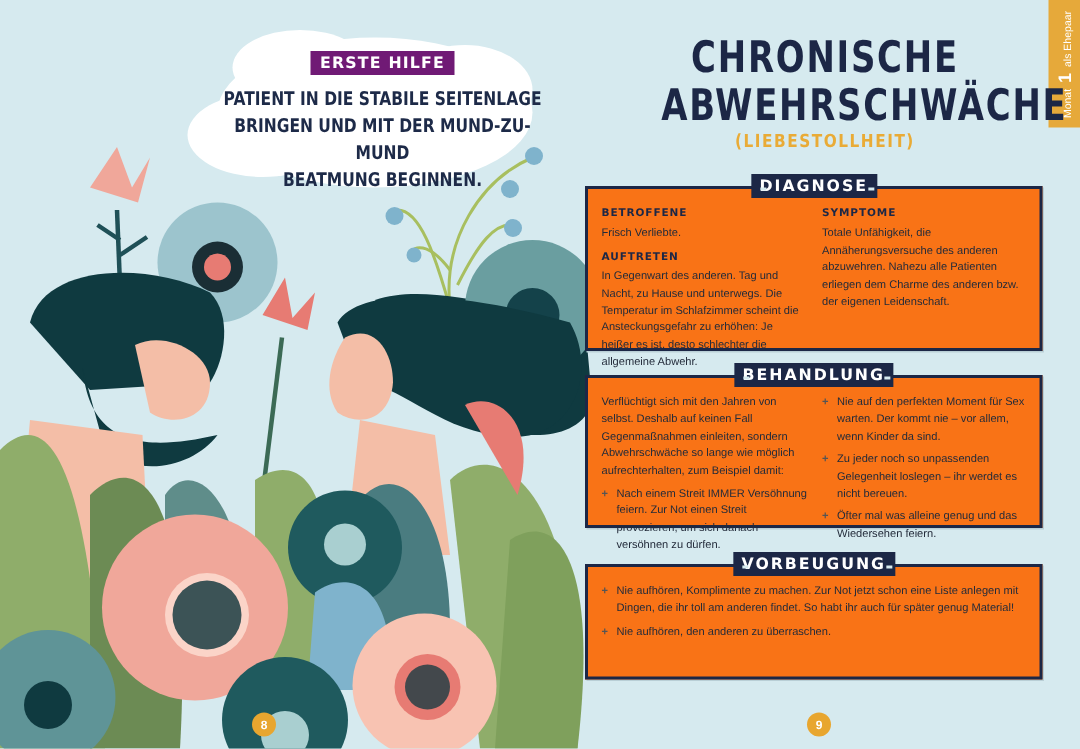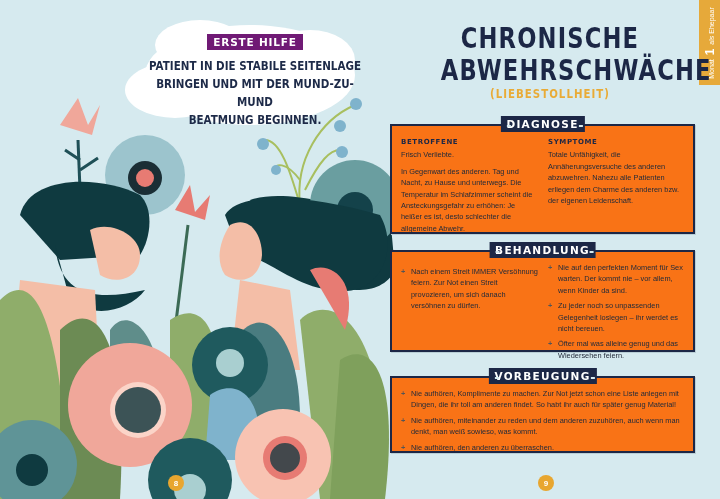--- a/index.html
+++ b/index.html
@@ -245,52 +245,53 @@
 ABWEHRSCHWÄCHE</div>
     <div class="subtitle">(LIEBESTOLLHEIT)</div>
   </div>
 
   <div class="box box1">
     <div class="box-label">DIAGNOSE</div>
     <div class="box-body cols">
       <div class="col">
         <div class="h">BETROFFENE</div>
         <div class="para">Frisch Verliebte.</div>
+        <div class="h">AUFTRETEN</div>
         <div>In Gegenwart des anderen. Tag und Nacht, zu Hause und unterwegs. Die Temperatur im Schlafzimmer scheint die Ansteckungs­gefahr zu erhöhen: Je heißer es ist, desto schlechter die allgemeine Abwehr.</div>
       </div>
       <div class="col">
         <div class="h">SYMPTOME</div>
         <div>Totale Unfähigkeit, die Annäherungsversuche des anderen abzuwehren. Nahezu alle Patienten erliegen dem Charme des anderen bzw. der eigenen Leidenschaft.</div>
       </div>
     </div>
   </div>
 
   <div class="box box2">
     <div class="box-label">BEHANDLUNG</div>
     <div class="box-body cols">
       <div class="col">
+        <div>Verflüchtigt sich mit den Jahren von selbst. Deshalb auf keinen Fall Gegenmaßnahmen einleiten, sondern Abwehrschwäche so lange wie möglich aufrechterhalten, zum Beispiel damit:</div>
         <ul class="plus">
           <li>Nach einem Streit IMMER Versöhnung feiern. Zur Not einen Streit provozieren, um sich danach versöhnen zu dürfen.</li>
         </ul>
       </div>
       <div class="col">
         <ul class="plus" style="margin-top:-4px;">
           <li>Nie auf den perfekten Moment für Sex warten. Der kommt nie – vor allem, wenn Kinder da sind.</li>
           <li>Zu jeder noch so unpassenden Gelegen­heit loslegen – ihr werdet es nicht bereuen.</li>
           <li>Öfter mal was alleine genug und das Wiedersehen feiern.</li>
         </ul>
       </div>
     </div>
   </div>
 
   <div class="box box3">
     <div class="box-label">VORBEUGUNG</div>
     <div class="box-body">
       <ul class="plus" style="margin-top:-4px;">
         <li>Nie aufhören, Komplimente zu machen. Zur Not jetzt schon eine Liste anlegen mit Dingen, die ihr toll am anderen findet. So habt ihr auch für später genug Material!</li>
-        <li>Nie aufhören, miteinander zu reden und dem anderen zuzuhören, auch wenn man denkt, man weiß sowieso, was kommt.</li>
         <li>Nie aufhören, den anderen zu überraschen.</li>
       </ul>
     </div>
   </div>
 
   <div class="page-num pn9">9</div>
 </div>
 
 </body></html>

